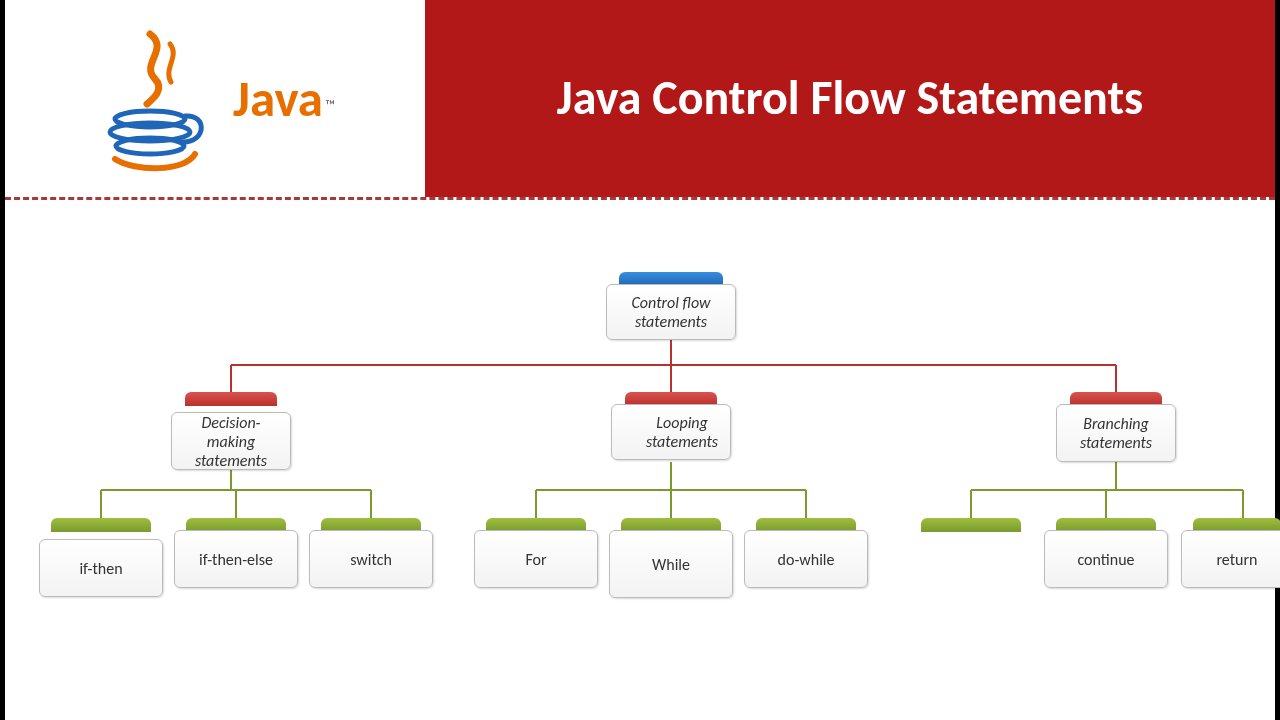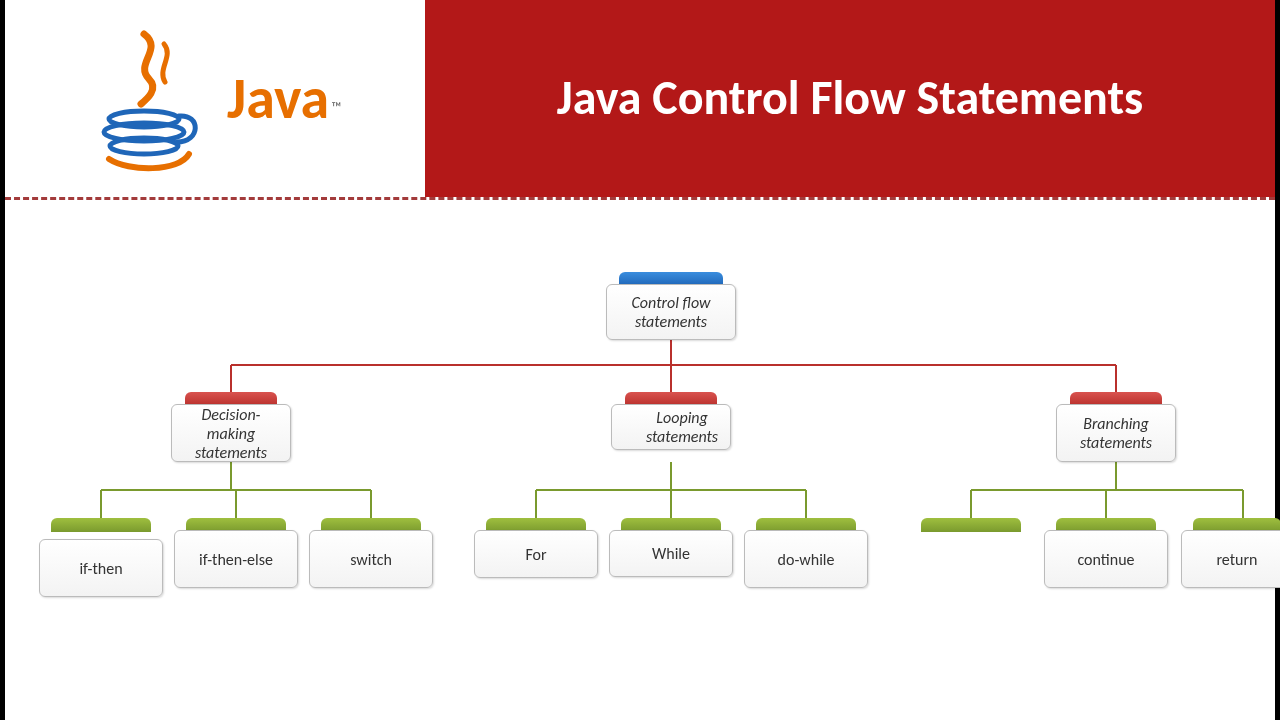--- a/index.html
+++ b/index.html
@@ -45,21 +45,21 @@
   text-align: center;
 }
 .title-banner span {
   color: #fff;
   font-size: 48px;
   font-weight: 600;
   line-height: 1.1;
 }
 .logo-text {
   color: #e76f00;
-  font-size: 58px;
+  font-size: 51px;
   font-weight: 600;
 }
 .tm {
   font-size: 14px;
   vertical-align: super;
   color: #555;
   margin-left: 2px;
 }
 .diagram {
   position: relative;
@@ -153,26 +153,26 @@
       <line x1="1075" y1="290" x2="1075" y2="320" stroke="#7a9a2e" stroke-width="2"></line>
       <line x1="1212" y1="290" x2="1212" y2="320" stroke="#7a9a2e" stroke-width="2"></line>
     </svg>
 
     <div class="tab blue" style="left:588px; top:72px; width:104px;"></div>
     <div class="node" style="left:575px; top:84px; width:130px; height:56px;">
       <span>Control flow statements</span>
     </div>
 
     <div class="tab red" style="left:154px; top:192px; width:92px;"></div>
-    <div class="node" style="left:140px; top:204px; width:120px; height:58px;">
+    <div class="node" style="left:140px; top:212px; width:120px; height:58px;">
       <span>Decision-making statements</span>
     </div>
 
     <div class="tab red" style="left:594px; top:192px; width:92px;"></div>
-    <div class="node" style="left:580px; top:204px; width:120px; height:46px;padding-left:32px;">
+    <div class="node" style="left:580px; top:204px; width:120px; height:56px;padding-left:32px;">
       <span>Looping statements</span>
     </div>
 
     <div class="tab red" style="left:1039px; top:192px; width:92px;"></div>
     <div class="node" style="left:1025px; top:204px; width:120px; height:58px;">
       <span>Branching statements</span>
     </div>
 
     <div class="tab green" style="left:20px; top:318px; width:100px;"></div>
     <div class="node" style="left:8px; top:339px; width:124px; height:58px; font-style:normal;">
@@ -181,25 +181,25 @@
     <div class="tab green" style="left:155px; top:318px; width:100px;"></div>
     <div class="node" style="left:143px; top:330px; width:124px; height:58px; font-style:normal;">
       <span>if-then-else</span>
     </div>
     <div class="tab green" style="left:290px; top:318px; width:100px;"></div>
     <div class="node" style="left:278px; top:330px; width:124px; height:58px; font-style:normal;">
       <span>switch</span>
     </div>
 
     <div class="tab green" style="left:455px; top:318px; width:100px;"></div>
-    <div class="node" style="left:443px; top:330px; width:124px; height:48px; font-style:normal;">
+    <div class="node" style="left:443px; top:330px; width:124px; height:58px; font-style:normal;">
       <span>For</span>
     </div>
     <div class="tab green" style="left:590px; top:318px; width:100px;"></div>
-    <div class="node" style="left:578px; top:330px; width:124px; height:47px; font-style:normal;">
+    <div class="node" style="left:578px; top:330px; width:124px; height:68px; font-style:normal;">
       <span>While</span>
     </div>
     <div class="tab green" style="left:725px; top:318px; width:100px;"></div>
     <div class="node" style="left:713px; top:330px; width:124px; height:58px; font-style:normal;">
       <span>do-while</span>
     </div>
 
     <div class="tab green" style="left:890px; top:318px; width:100px;"></div>
     <div class="tab green" style="left:1025px; top:318px; width:100px;"></div>
     <div class="node" style="left:1013px; top:330px; width:124px; height:58px; font-style:normal;">

